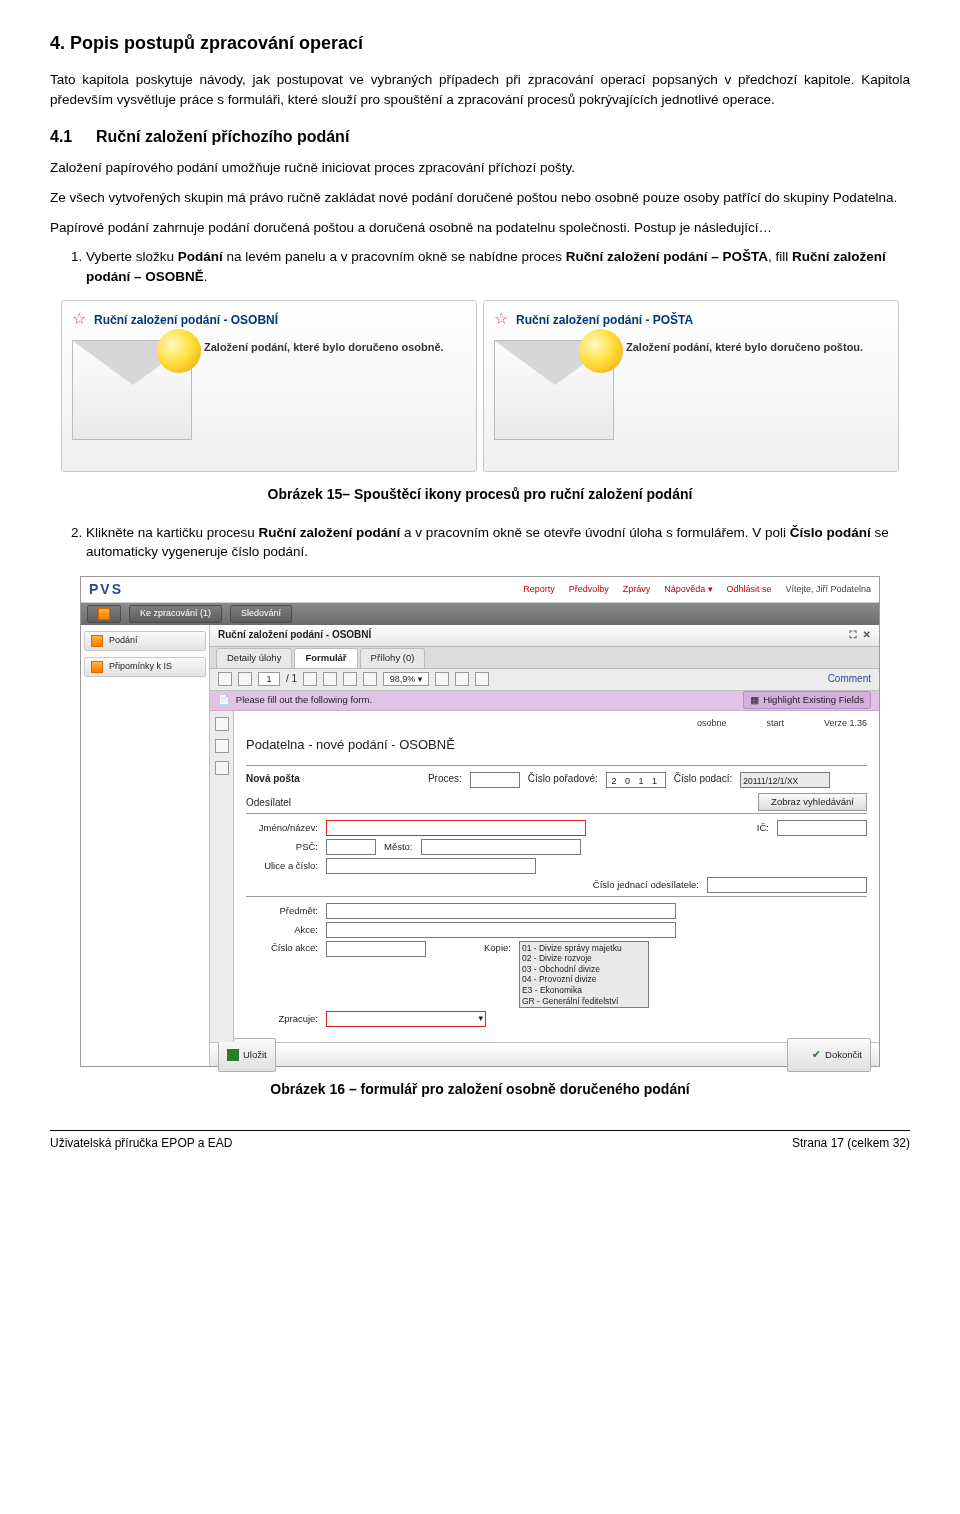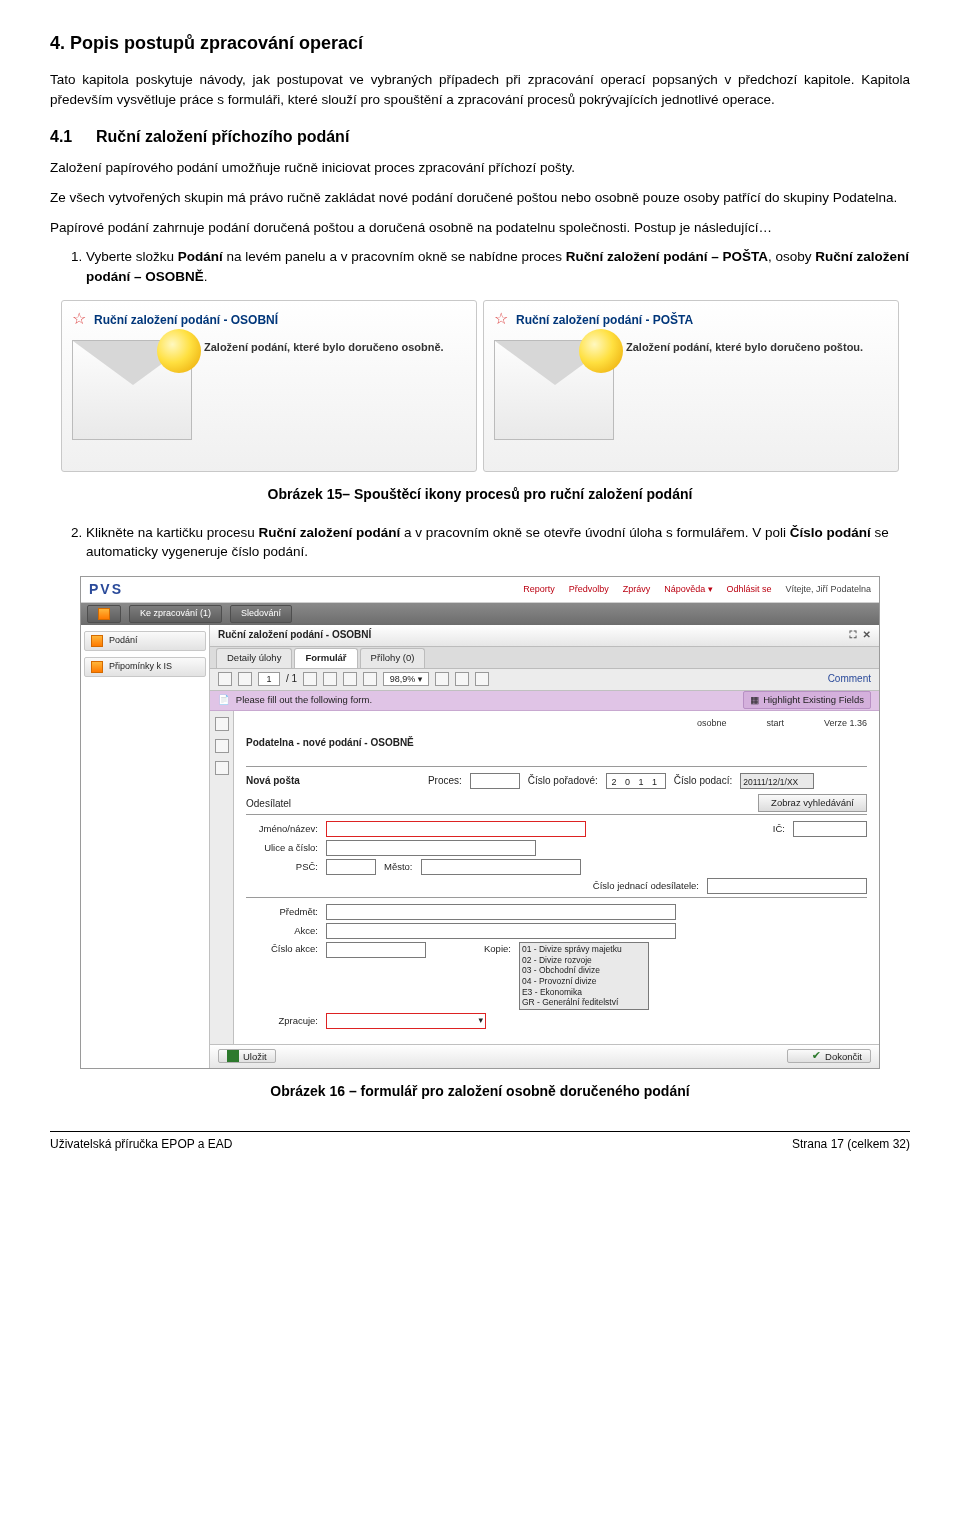--- a/index.html
+++ b/index.html
@@ -84,34 +84,34 @@
   .ticn { width:14px; height:14px; border:1px solid #999; background:#f6f6f6; display:inline-block; }
   .pagebox { width:22px; height:14px; border:1px solid #999; background:#fff; text-align:center; font-size:9px; }
   .zoom { width:46px; height:14px; border:1px solid #999; background:#fff; text-align:center; font-size:9px; }
   .comment { margin-left:auto; color:#2a4a9a; font-size:10px; }
   .purplebar { background:#e0c4e6; height:20px; display:flex; align-items:center; padding:0 8px; gap:6px; font-size:9.5px; border-bottom:1px solid #c8a8d0; }
   .purplebar .hl { margin-left:auto; display:flex; align-items:center; gap:4px; background:#d4b0dc; border:1px solid #b890c4; padding:1px 6px; border-radius:2px; }
   .doc { padding:6px 12px 12px 12px; position:relative; }
   .docside { position:absolute; left:0; top:0; width:24px; height:100%; background:#ececec; border-right:1px solid #c0c0c0; display:flex; flex-direction:column; align-items:center; gap:8px; padding-top:6px; }
   .docinner { margin-left:24px; }
   .metaline { display:flex; justify-content:flex-end; gap:40px; font-size:9px; color:#333; margin-bottom:6px; }
-  .doc h4 { font-size:10px; font-weight:bold; margin: 2px 0 16px 0; }
+  .doc h4 { font-size:13px; font-weight:normal; margin: 2px 0 10px 0; }
   .hr { border-top:1px solid #9a9a9a; margin:2px 0 6px 0; }
   .row { display:flex; align-items:center; gap:8px; margin:3px 0; }
   .row label { font-size:9.5px; }
   .inp { height:16px; border:1px solid #7a7a7a; background:#fff; }
   .inp.red { border:1.5px solid #d22; }
-  .w50{width:50px}.w60{width:60px}.w90{width:74px}.w100{width:100px}
+  .w50{width:50px}.w60{width:60px}.w90{width:90px}.w100{width:100px}
   .w160{width:160px}.w210{width:210px}.w260{width:260px}.w350{width:350px}
   .zbtn { margin-left:auto; background:linear-gradient(#fafafa,#dcdcdc); border:1px solid #9a9a9a; height:18px; padding:0 12px; font-size:9.5px; display:flex; align-items:center; }
   .section { font-size:10px; margin-top:8px; }
   .section .hr { margin-top:2px; }
   .kopie { border:1px solid #7a7a7a; width:130px; font-size:8.5px; line-height:1.25; padding:1px 2px; background:#e9e9e9; }
   .bottombar { background:linear-gradient(#fff,#e6e6e6); border-top:1px solid #c0c0c0; height:24px; display:flex; align-items:center; padding:0 8px; }
-  .bbtn { display:flex; align-items:center; gap:4px; background:linear-gradient(#fafafa,#e0e0e0); border:1px solid #b0b0b0; height:14px; padding:0 8px; font-size:9.5px; border-radius:2px; }
+  .bbtn { display:flex; align-items:center; gap:4px; background:linear-gradient(#fafafa,#e0e0e0); border:1px solid #b0b0b0; height:34px; padding:0 8px; font-size:9.5px; border-radius:2px; }
   .bbtn.save::before{content:""; width:12px;height:12px;background:#2d7a2d;display:inline-block;}
   .bbtn.done { margin-left:auto;padding-left:24px; }
   .bbtn.done::before{content:"✔"; color:#2d7a2d; font-size:11px;}
   .line { border-top: 1.5px solid #000; margin-top: 30px; }
   .footer { display:flex; justify-content:space-between; font-size:12px; margin-top:4px; }
 </style>
 </head>
 <body>
 
 <h2 class="sec">4.  Popis postupů zpracování operací</h2>
@@ -119,21 +119,21 @@
 
 <h3 class="sub">
   <span class="num">4.1</span><span>Ruční založení příchozího podání</span>
 </h3>
 <p class="body">Založení papírového podání umožňuje ručně iniciovat proces zpracování příchozí pošty.</p>
 <p class="body">Ze všech vytvořených skupin má právo ručně zakládat nové podání doručené poštou nebo osobně pouze osoby patřící do skupiny Podatelna.</p>
 <p class="body">Papírové podání zahrnuje podání doručená poštou a doručená osobně na podatelnu společnosti. Postup je následující…</p>
 
 <ol class="steps">
   <li>
-    <span>Vyberte složku </span><b>Podání</b><span> na levém panelu a v pracovním okně se nabídne proces </span><b>Ruční založení podání – POŠTA</b><span>, osoby </span><b>Ruční založení podání – OSOBNĚ</b><span>.</span>
+    <span>Vyberte složku </span><b>Podání</b><span> na levém panelu a v pracovním okně se nabídne proces </span><b>Ruční založení podání – POŠTA</b><span>, fill </span><b>Ruční založení podání – OSOBNĚ</b><span>.</span>
   </li>
 </ol>
 
 <div class="cards-wrap">
   <div class="card">
     <span class="star">☆</span>
     <span class="title">Ruční založení podání - OSOBNÍ</span>
     <div class="envwrap">
       <div class="envelope"></div>
       <div class="desc">Založení podání, které bylo doručeno osobně.</div>
@@ -251,28 +251,28 @@
             <div style="clear:both"></div>
             <div class="hr"></div>
           </div>
           <div class="row">
             <label style="width:72px;text-align:right">Jméno/název:</label>
             <span class="inp red w260"></span>
             <label style="margin-left:auto">IČ:</label>
             <span class="inp w90"></span>
           </div>
           <div class="row">
-            <label style="width:72px;text-align:right">Ulice a číslo:</label>
-            <span class="inp w210"></span>
-          </div>
-          <div class="row">
             <label style="width:72px;text-align:right">PSČ:</label>
             <span class="inp w50"></span>
             <label>Město:</label>
             <span class="inp w160"></span>
+          </div>
+          <div class="row">
+            <label style="width:72px;text-align:right">Ulice a číslo:</label>
+            <span class="inp w210"></span>
           </div>
           <div class="row" style="justify-content:flex-end">
             <label>Číslo jednací odesílatele:</label>
             <span class="inp w160"></span>
           </div>
           <div class="hr"></div>
           <div class="row">
             <label style="width:72px;text-align:right">Předmět:</label>
             <span class="inp w350"></span>
           </div>

